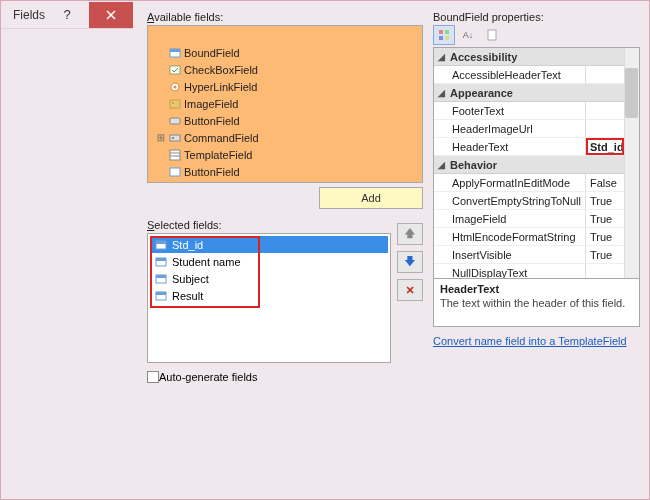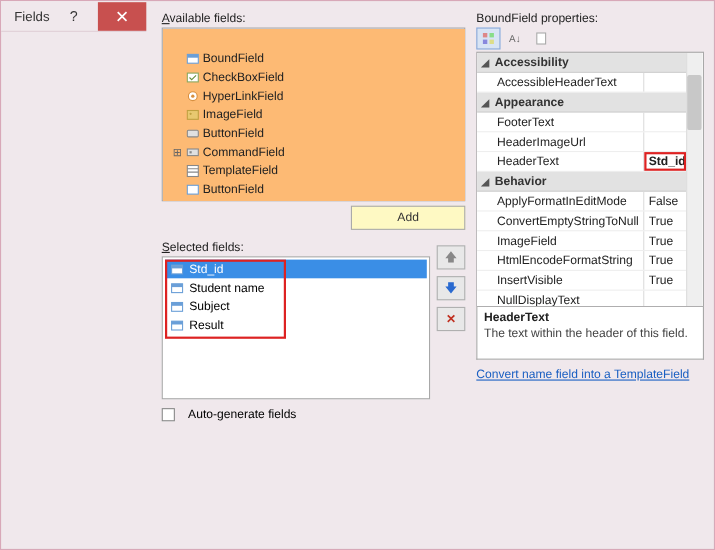--- a/index.html
+++ b/index.html
@@ -40,21 +40,21 @@
 .prop-row { display: flex; height: 18px; border-bottom: 1px solid #eee; }
 .prop-name { width: 152px; padding-left: 18px; border-right: 1px solid #ddd; display: flex; align-items: center; color: #222; overflow: hidden; white-space: nowrap; }
 .prop-val { flex: 1; padding-left: 4px; display: flex; align-items: center; color: #222; }
 .prop-val.hl { outline: 2px solid #d22; outline-offset: -2px; font-weight: bold; }
 .scrollbar { position: absolute; right: 0; top: 0; width: 15px; height: 100%; background: #efefef; border-left: 1px solid #ddd; }
 .scroll-thumb { position: absolute; right: 1px; top: 20px; width: 13px; height: 50px; background: #c8c8c8; border-radius: 2px; }
 .desc-box { border: 1px solid #a8a8a8; border-top: none; background: #fff; padding: 4px 6px; height: 48px; }
 .desc-title { font-weight: bold; color: #222; }
 .desc-text { color: #444; margin-top: 2px; }
 .link { color: #1a5fc2; text-decoration: underline; margin-top: 8px; cursor: pointer; }
-.checkbox-row { display: flex; align-items: center; gap: 12px; margin-top: 8px; }
+.checkbox-row { display: flex; align-items: center; gap: 0; margin-top: 8px; }
 .cbox { width: 12px; height: 12px; border: 1px solid #888; background: #fff; }
 .footer { height: 44px; border-top: 1px solid #d0c0c8; display: flex; justify-content: flex-end; align-items: center; gap: 8px; padding: 0 14px; }
 svg { display: block; }
 </style>
 </head>
 <body>
 
 <div class="window">
   <div class="titlebar">
     <span class="titlebar-text">Fields</span>

